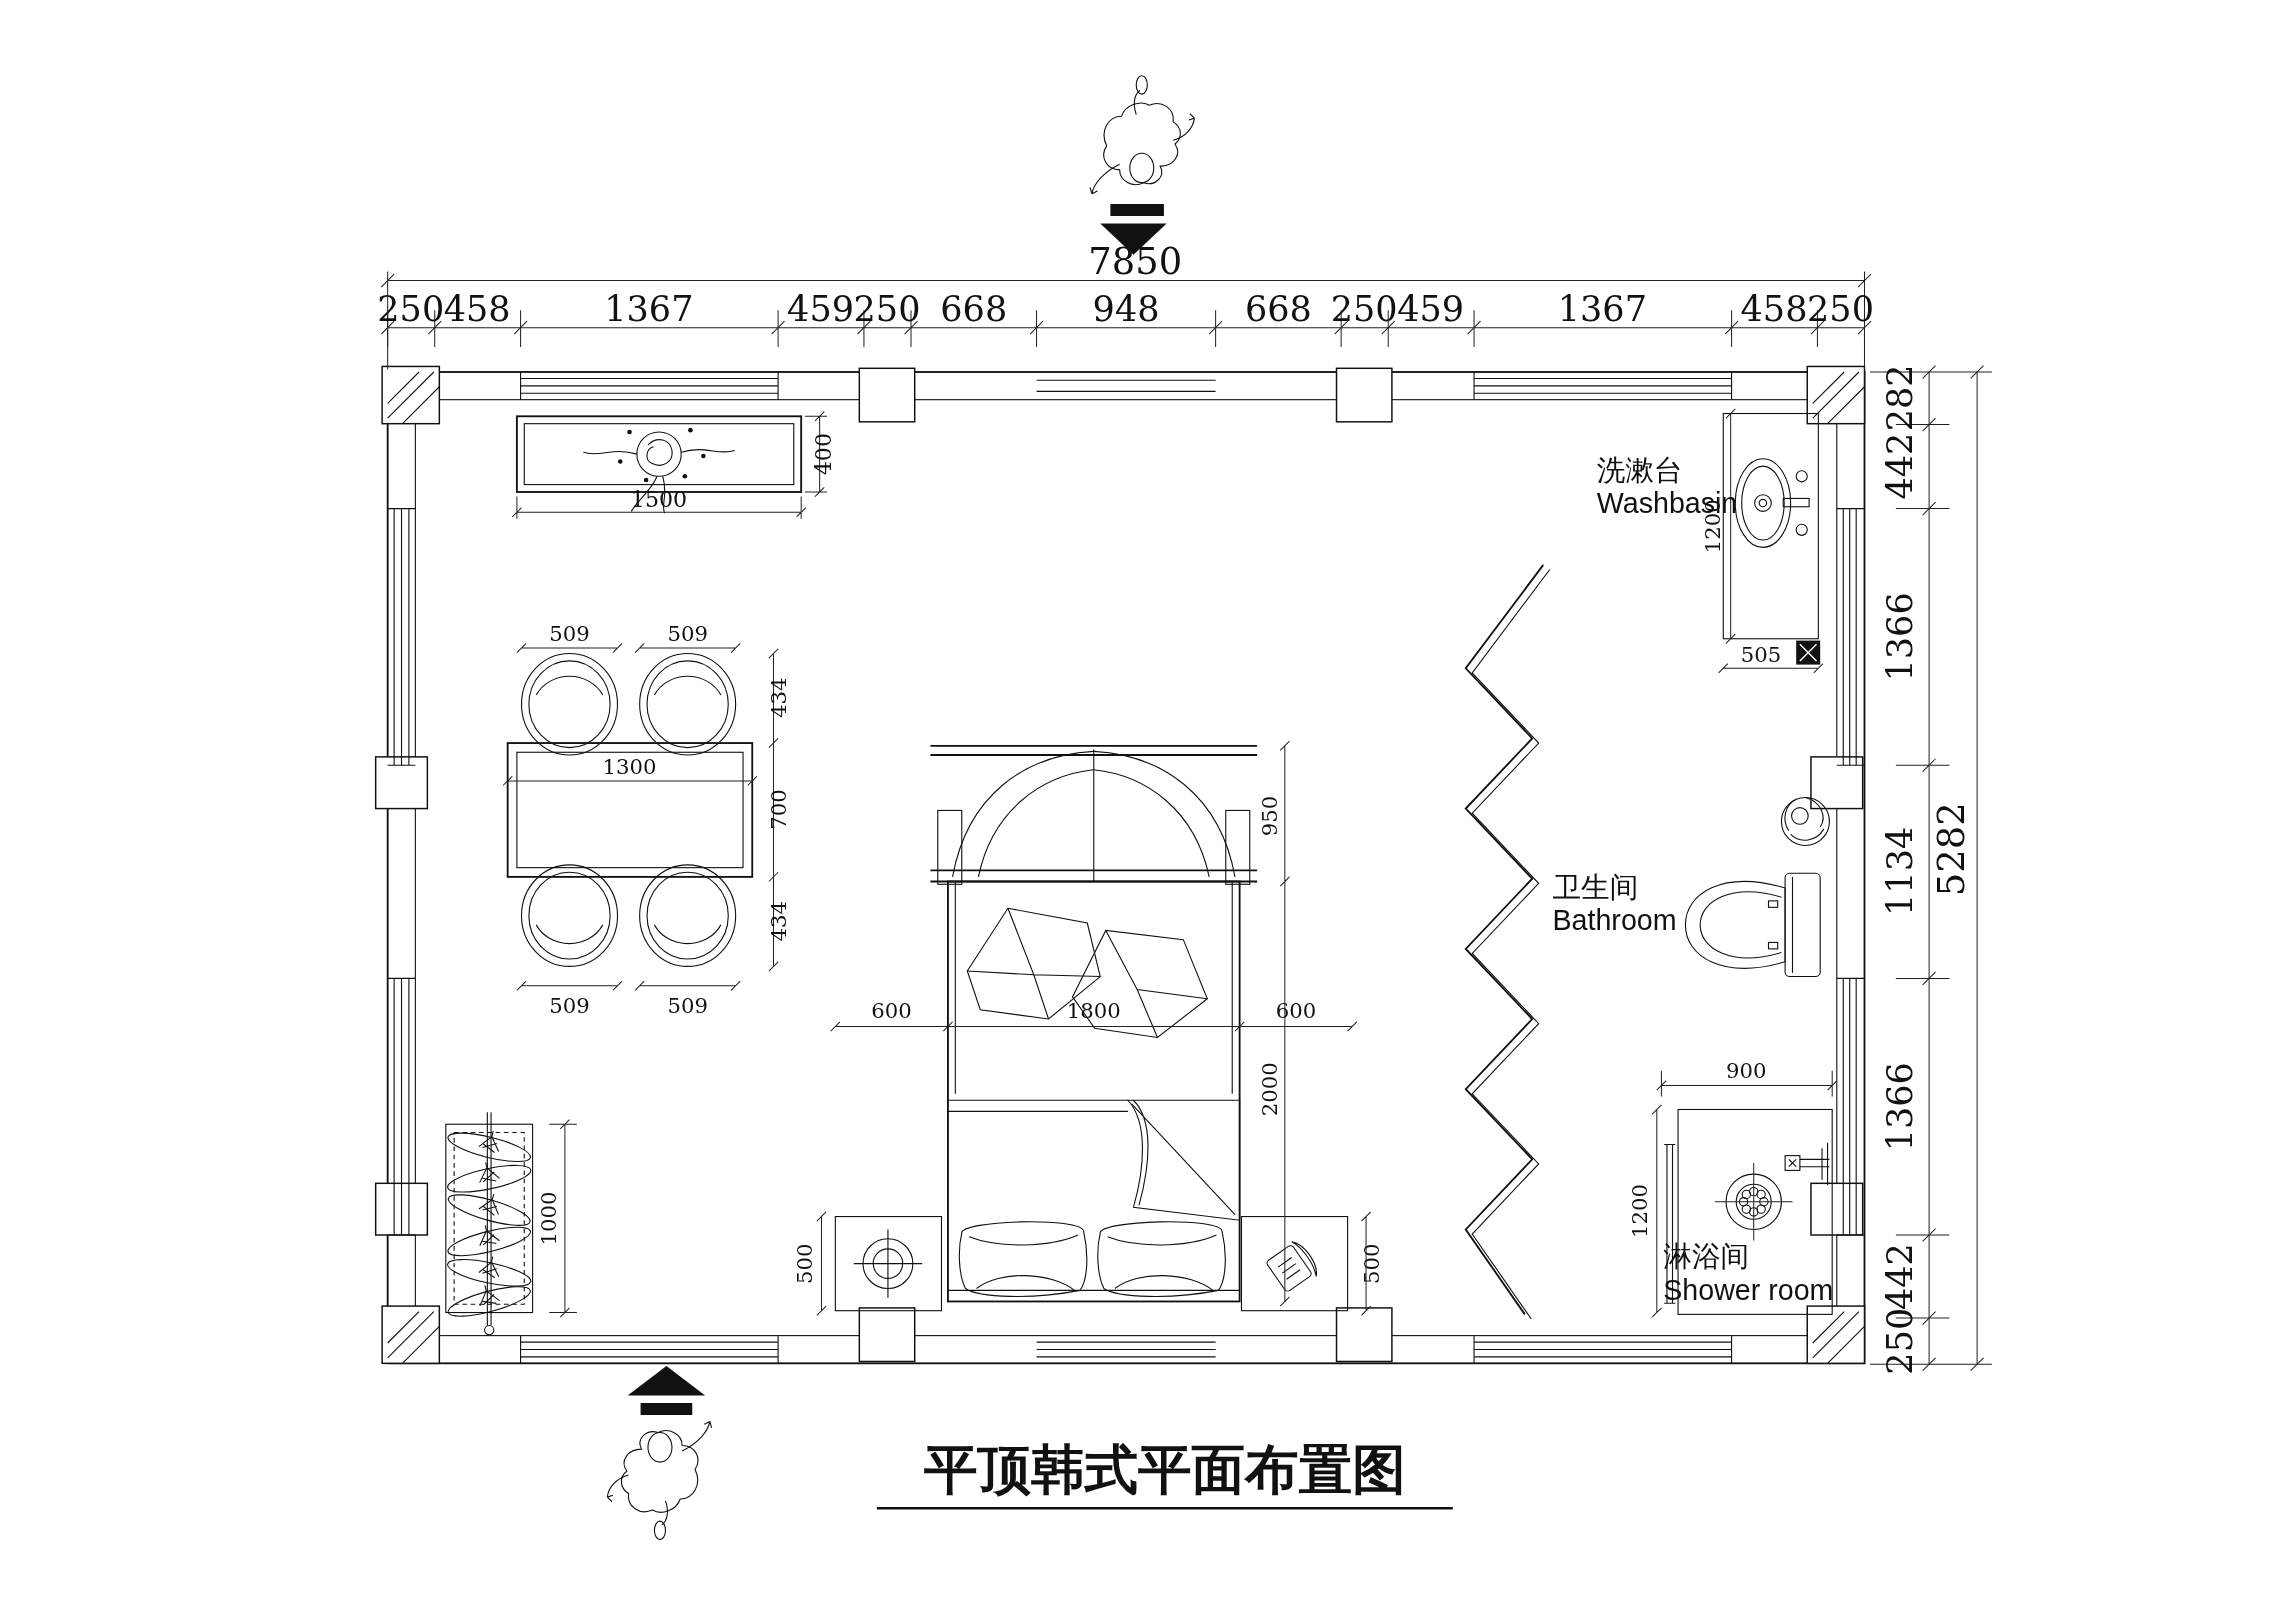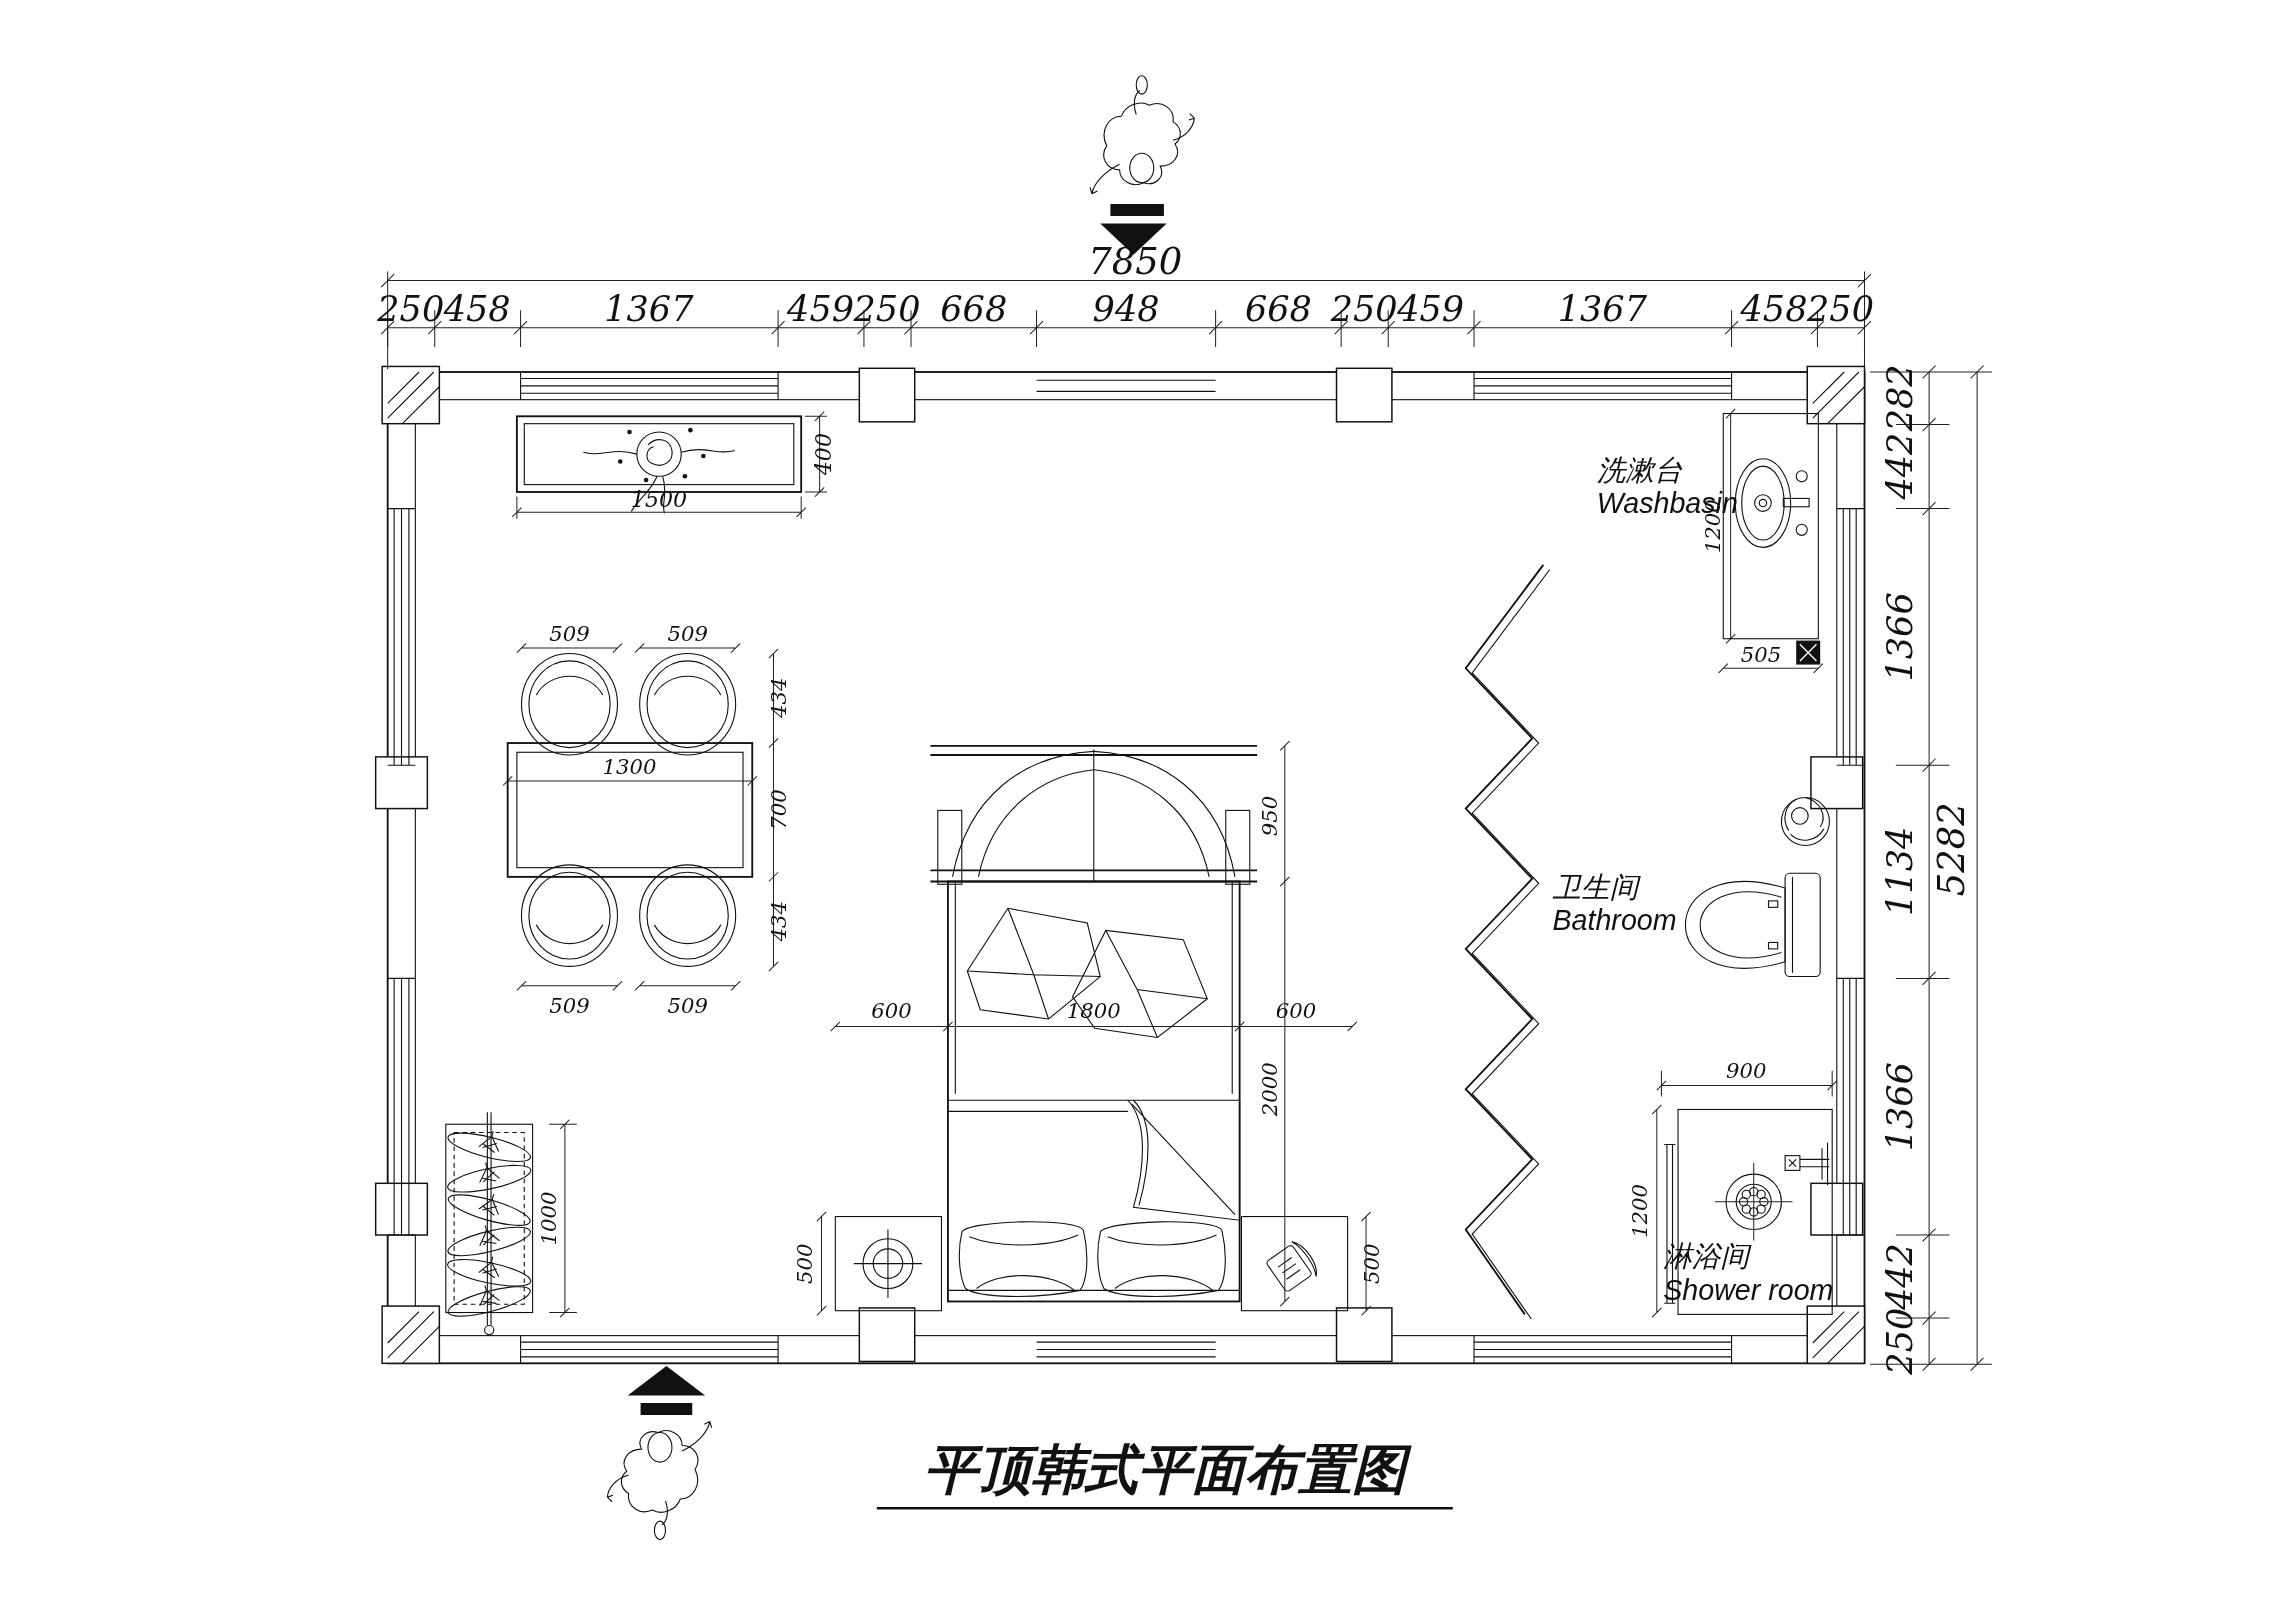--- a/index.html
+++ b/index.html
@@ -1,16 +1,16 @@
 <!DOCTYPE html>
 <html style="font-size:14.8px"><head>
 <meta charset="utf-8">
 <style>
   html,body{margin:0;padding:0;background:#fff;}
-  .canvas{position:relative;width:2290px;height:1619px;background:#fff;overflow:hidden;font-style:italic;}
+  .canvas{position:relative;width:2290px;height:1619px;background:#fff;overflow:hidden;}
   svg{display:block;}
   svg text{font-family:"DejaVu Serif","Liberation Serif",serif;fill:#111;}
   svg text.zh,svg text.en{font-family:"Liberation Sans","DejaVu Sans",sans-serif;}
   svg text.ttl{font-family:"Liberation Sans","DejaVu Sans",sans-serif;font-weight:bold;}
   .thin{stroke:#111;stroke-width:1.2;fill:none;}
   .med{stroke:#111;stroke-width:2;fill:none;}
   .dim{stroke:#222;stroke-width:1.1;fill:none;}
   .wfill{fill:#fff;stroke:#111;stroke-width:1.6;}
 </style>
 </head>

